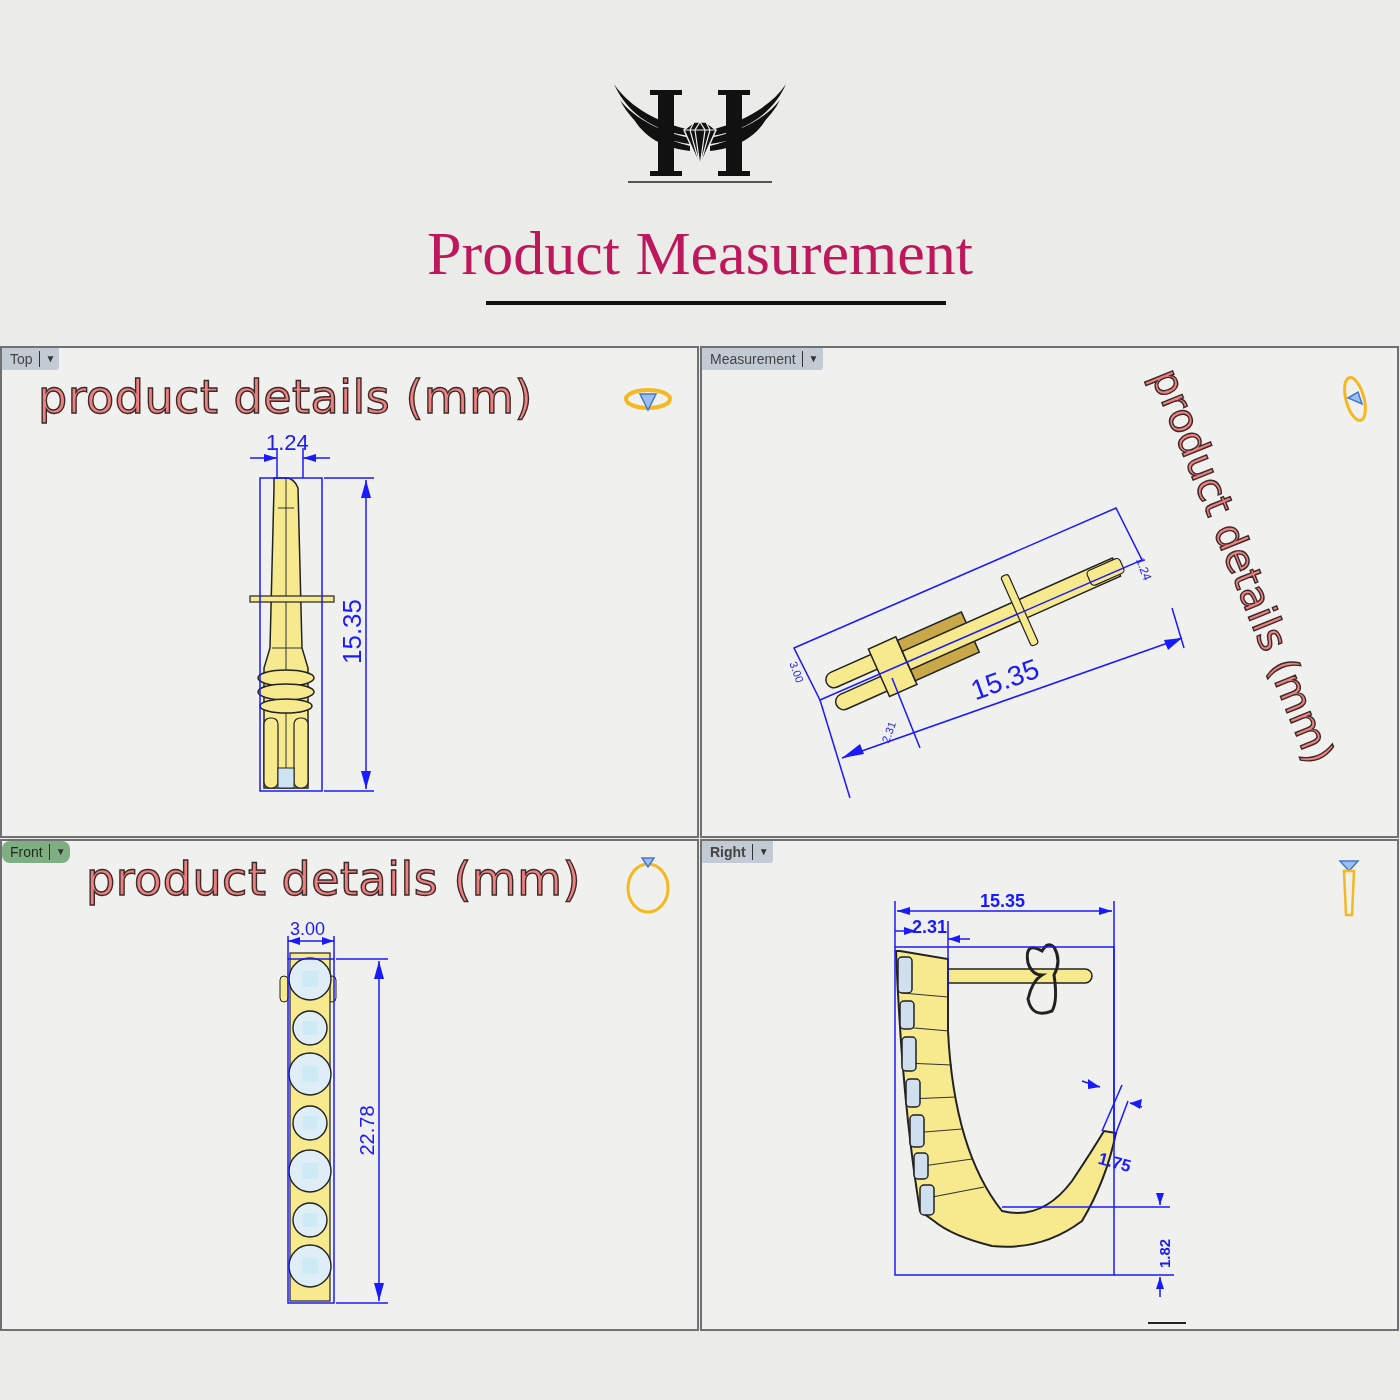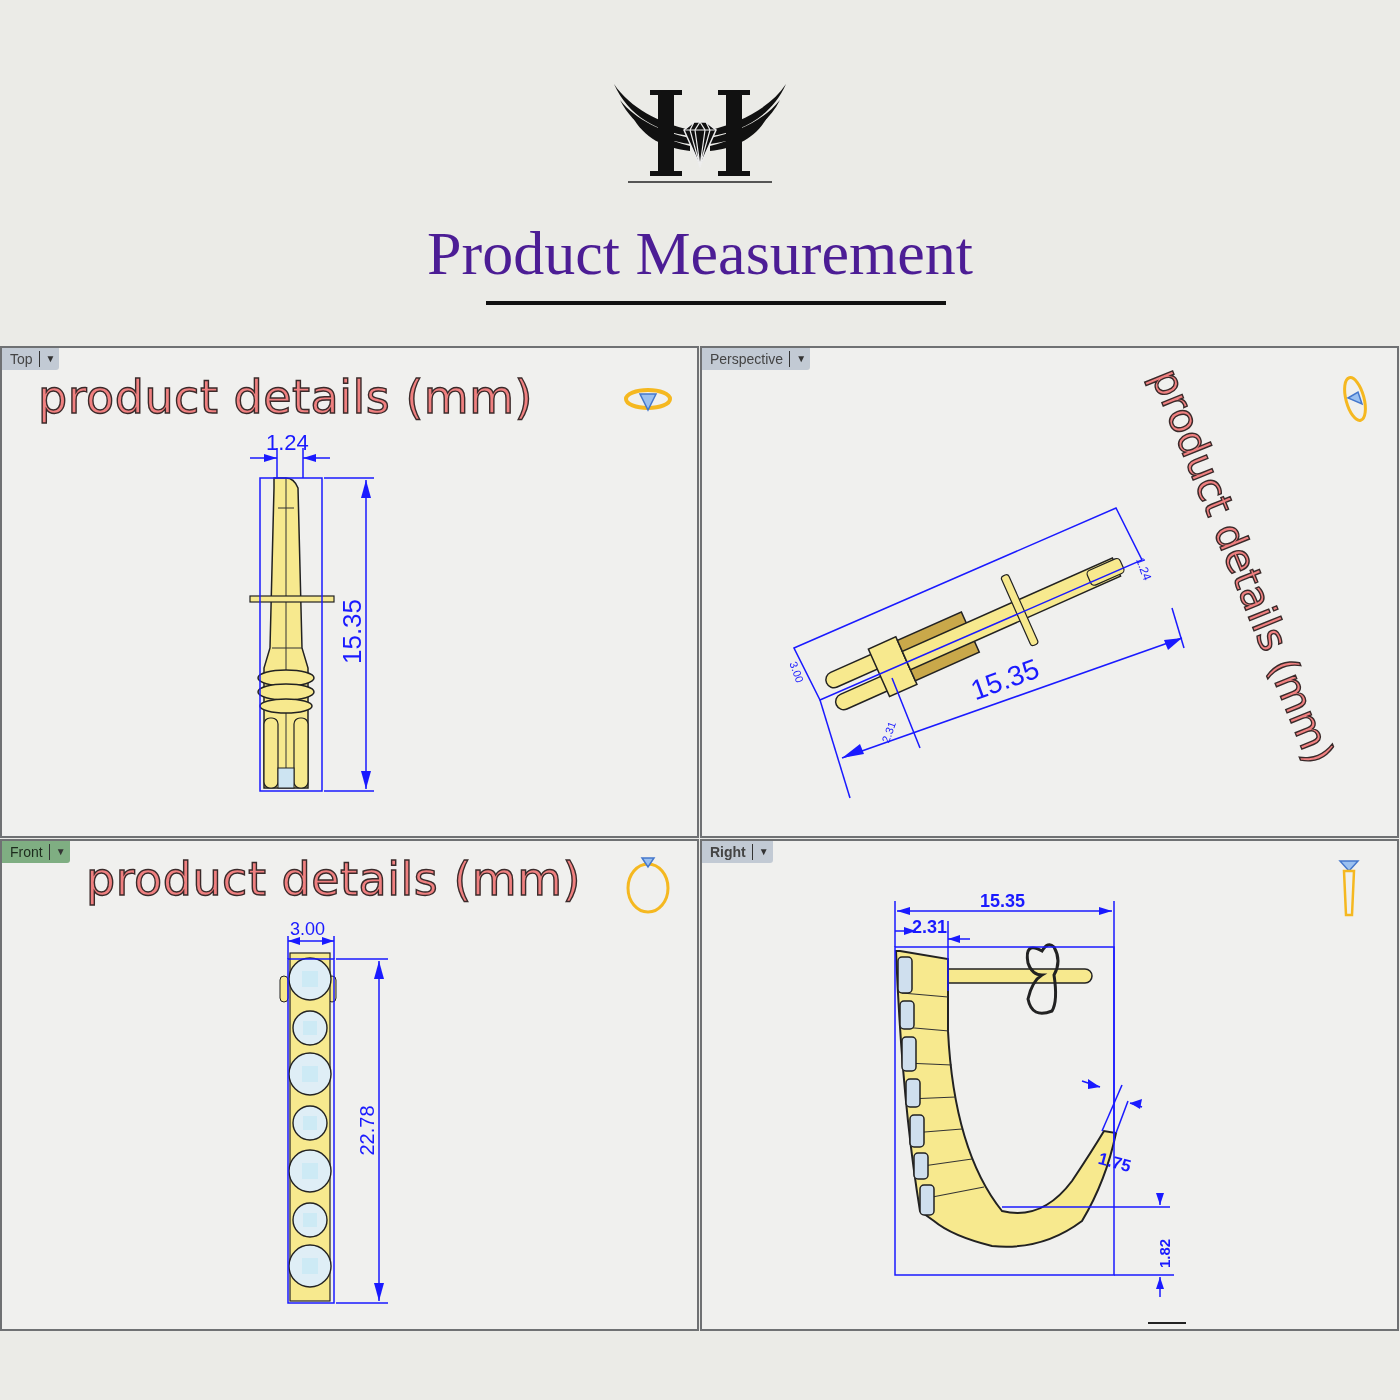--- a/index.html
+++ b/index.html
@@ -1,26 +1,26 @@
 <!DOCTYPE html>
 <html><head>
 <meta charset="utf-8">
 <style>
   html, body { margin:0; padding:0; }
   body { width:1400px; height:1400px; background:#ebebe7; position:relative; overflow:hidden; font-family:"Liberation Sans", sans-serif; }
   .logo { position:absolute; left:610px; top:78px; width:180px; height:110px; }
-  .title { position:absolute; left:0; width:1400px; top:222px; text-align:center; font-family:"Liberation Serif", serif; font-size:62px; color:#4c1d95; line-height:1; }
+  .title { position:absolute; left:0; width:1400px; top:222px; text-align:center; font-family:"Liberation Serif", serif; font-size:62px; color:#be185d; line-height:1; }
   .title-underline { position:absolute; left:486px; top:301px; width:460px; height:4px; background:#111; }
   .panel { position:absolute; background:#f0f0ee; border:2px solid #6f7173; box-sizing:border-box; overflow:hidden; }
   .p-top { left:0; top:346px; width:699px; height:492px; }
   .p-persp { left:700px; top:346px; width:699px; height:492px; }
   .p-front { left:0; top:839px; width:699px; height:492px; }
   .p-right { left:700px; top:839px; width:699px; height:492px;font-weight:bold; }
   .vp-tab { position:absolute; left:0; top:0; height:22px; background:#c2cad4; color:#444; font-size:14px; line-height:22px; padding:0 4px 0 8px; display:flex; align-items:center; gap:6px; border-bottom-right-radius:3px;text-align:right; }
-  .vp-tab.active { background:#7fae82; color:#1d2b1d; }
+  .vp-tab.active { background:#7fae82; color:#1d2b1d;border-radius:8px; }
   .vp-tab .sep { width:1px; height:16px; background:#333; }
   .vp-tab .arrow { font-size:10px; color:#333; }
   .watermark { position:absolute; font-family:"DejaVu Sans", sans-serif; font-weight:normal; font-size:46px; color:#f08080; -webkit-text-stroke:1.4px #3a2a2a; letter-spacing:0.5px; white-space:nowrap; }
   .dim { position:absolute; color:#1a1aff; font-family:"Liberation Sans", sans-serif; white-space:nowrap; }
   svg { position:absolute; left:0; top:0; overflow:visible; }
   .bottom-line { position:absolute; left:1148px; top:1322px; width:38px; height:2px; background:#222; }
 </style>
 </head>
 <body>
 
@@ -91,21 +91,21 @@
       <path d="M364 132 L359 150 L369 150 Z"></path>
       <path d="M364 441 L359 423 L369 423 Z"></path>
     </g>
   </svg>
   <div class="dim" style="left:264px; top:82px; font-size:22px;">1.24</div>
   <div class="dim" style="left:318px; top:268px; font-size:26px; transform:rotate(-90deg); transform-origin:center;">15.35</div>
 </div>
 
 <div class="panel p-persp">
   <div class="vp-tab">
-    <span>Perspective</span>
+    <span>Measurement</span>
     <span class="sep"></span>
     <span class="arrow">▼</span>
   </div>
   <div class="watermark" style="left:330px; top:195px; font-size:40px; transform:rotate(68deg); transform-origin:center; letter-spacing:0;">product details (mm)</div>
   <svg width="699" height="492">
     <g>
       <ellipse cx="653" cy="51" rx="9" ry="22" transform="rotate(-15 653 51)" fill="none" stroke="#f5b820" stroke-width="3"></ellipse>
       <path d="M646 50 L656 44 L660 56 Z" fill="#9ac0f0" stroke="#4477cc" stroke-width="1.5"></path>
     </g>
     <g transform="rotate(-24 260 290)">

